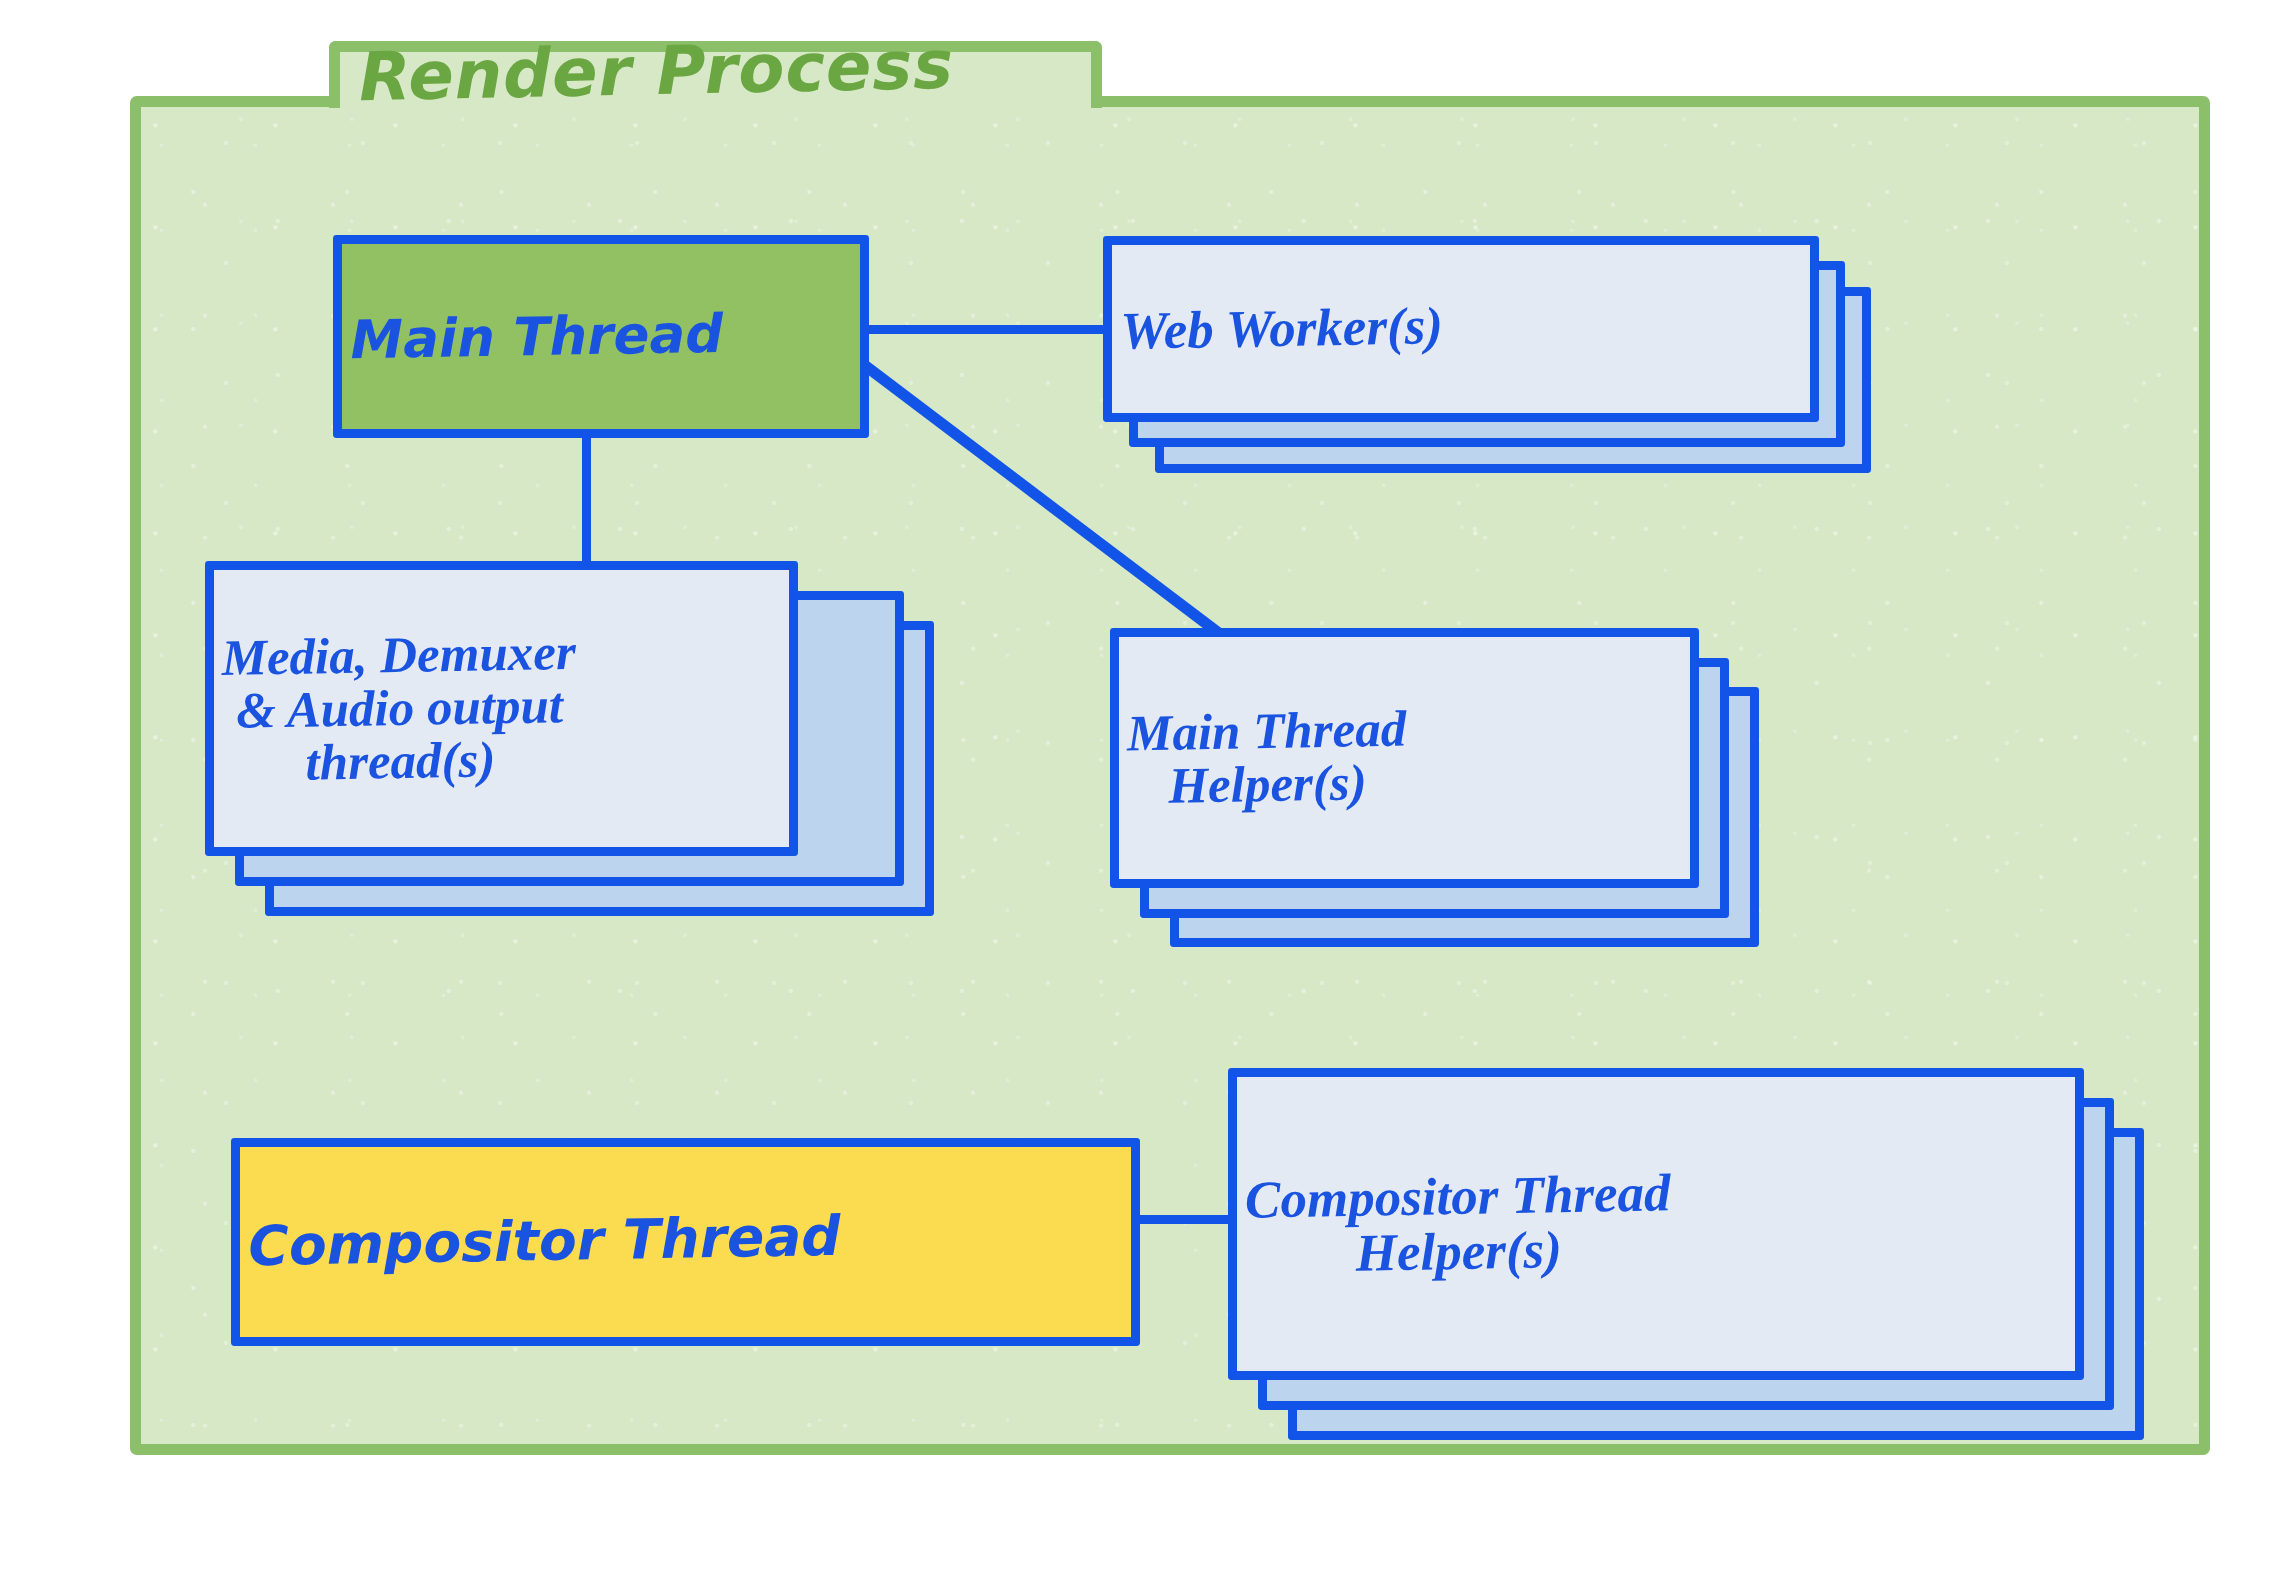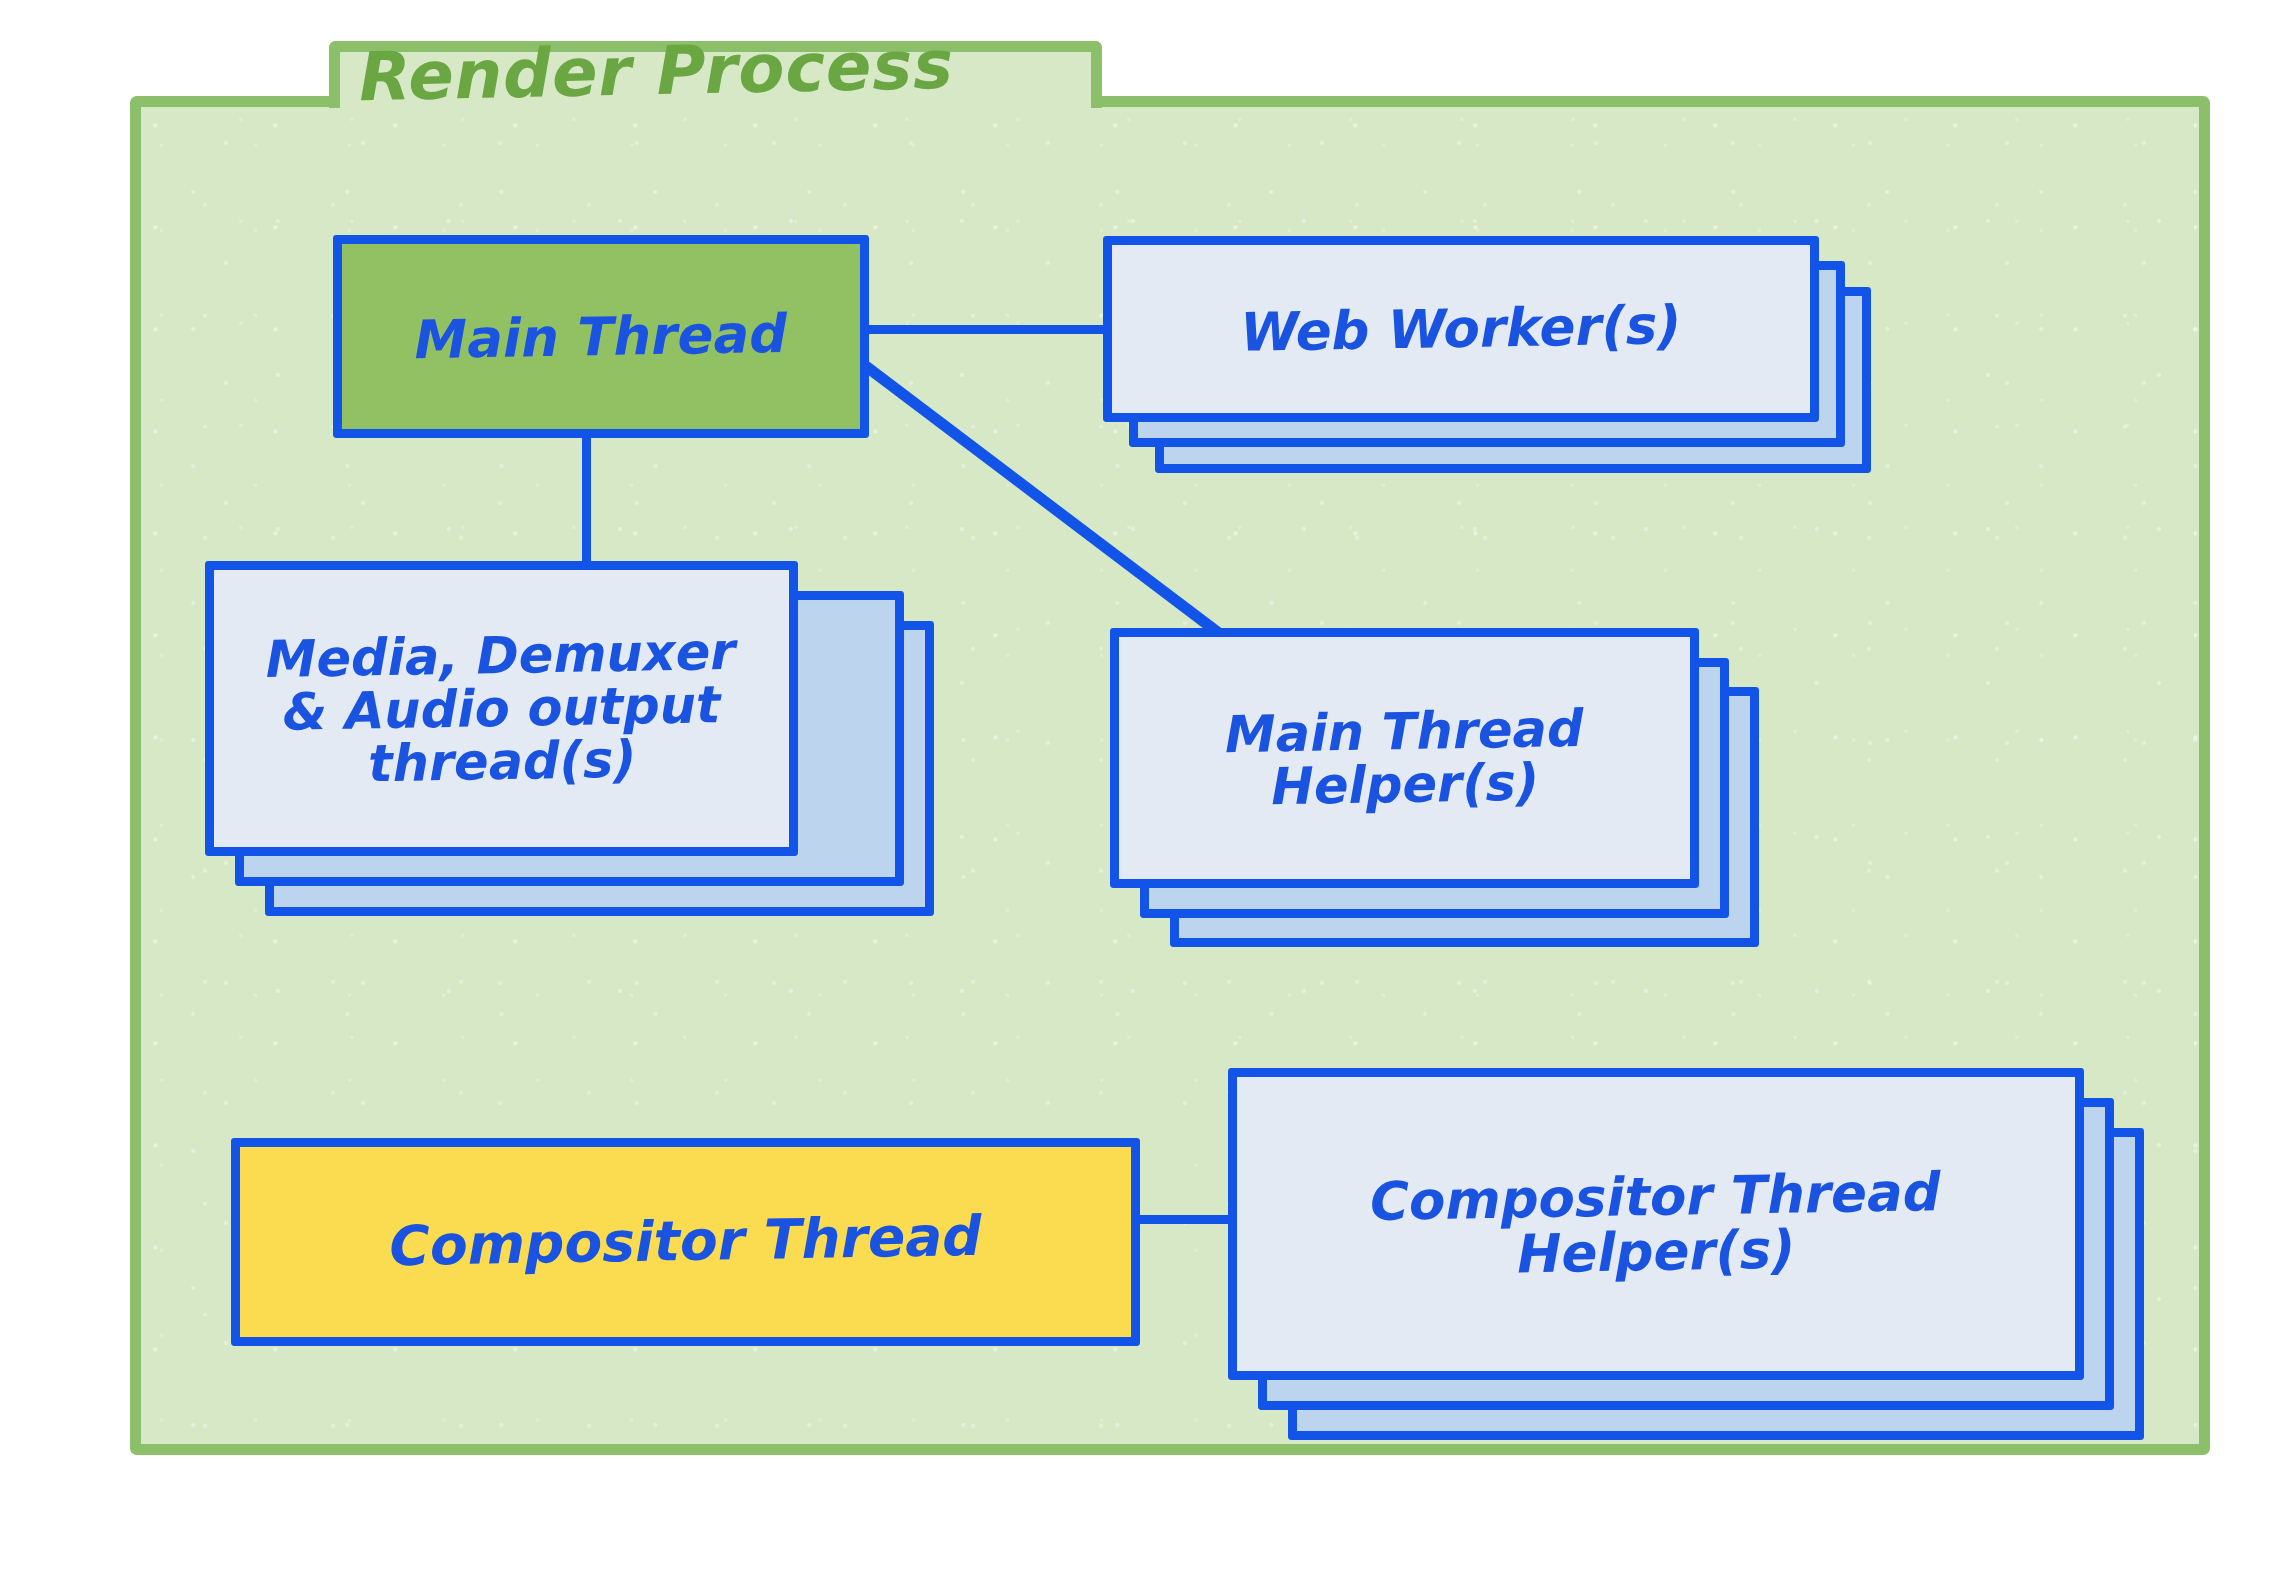--- a/index.html
+++ b/index.html
@@ -55,36 +55,36 @@
     white-space:nowrap;
     transform:rotate(-1.2deg);
   }
 
   
   .node{
     position:absolute;
     box-sizing:border-box;
     border:9.4px solid #1254e8;
     border-radius:3.4px;
-    display:flex;align-items:center;justify-content:center;
+    display:flex;align-items:center;
     z-index:3;
   }
   .node .label{
     color:#1a53e0;
     font-weight:700;
     font-style:italic;
     line-height:1.04;
     text-align:center;
     white-space:pre-line;
     transform:rotate(-1deg);
     padding:0 8.5px;
   }
   .node.green{background:#91c163;}
   .node.yellow{background:#fbdc50;}
-  .node.paper{background:#e4eaf4;}
+  .node.paper{background:#e4eaf4;font-family:Liberation Serif, serif;}
 
   
   .stack-back{
     position:absolute;
     box-sizing:border-box;
     background:#bdd4ee;
     border:9.4px solid #1254e8;
     border-radius:3.4px;
   }
   .stack-back.b1{z-index:1;}

